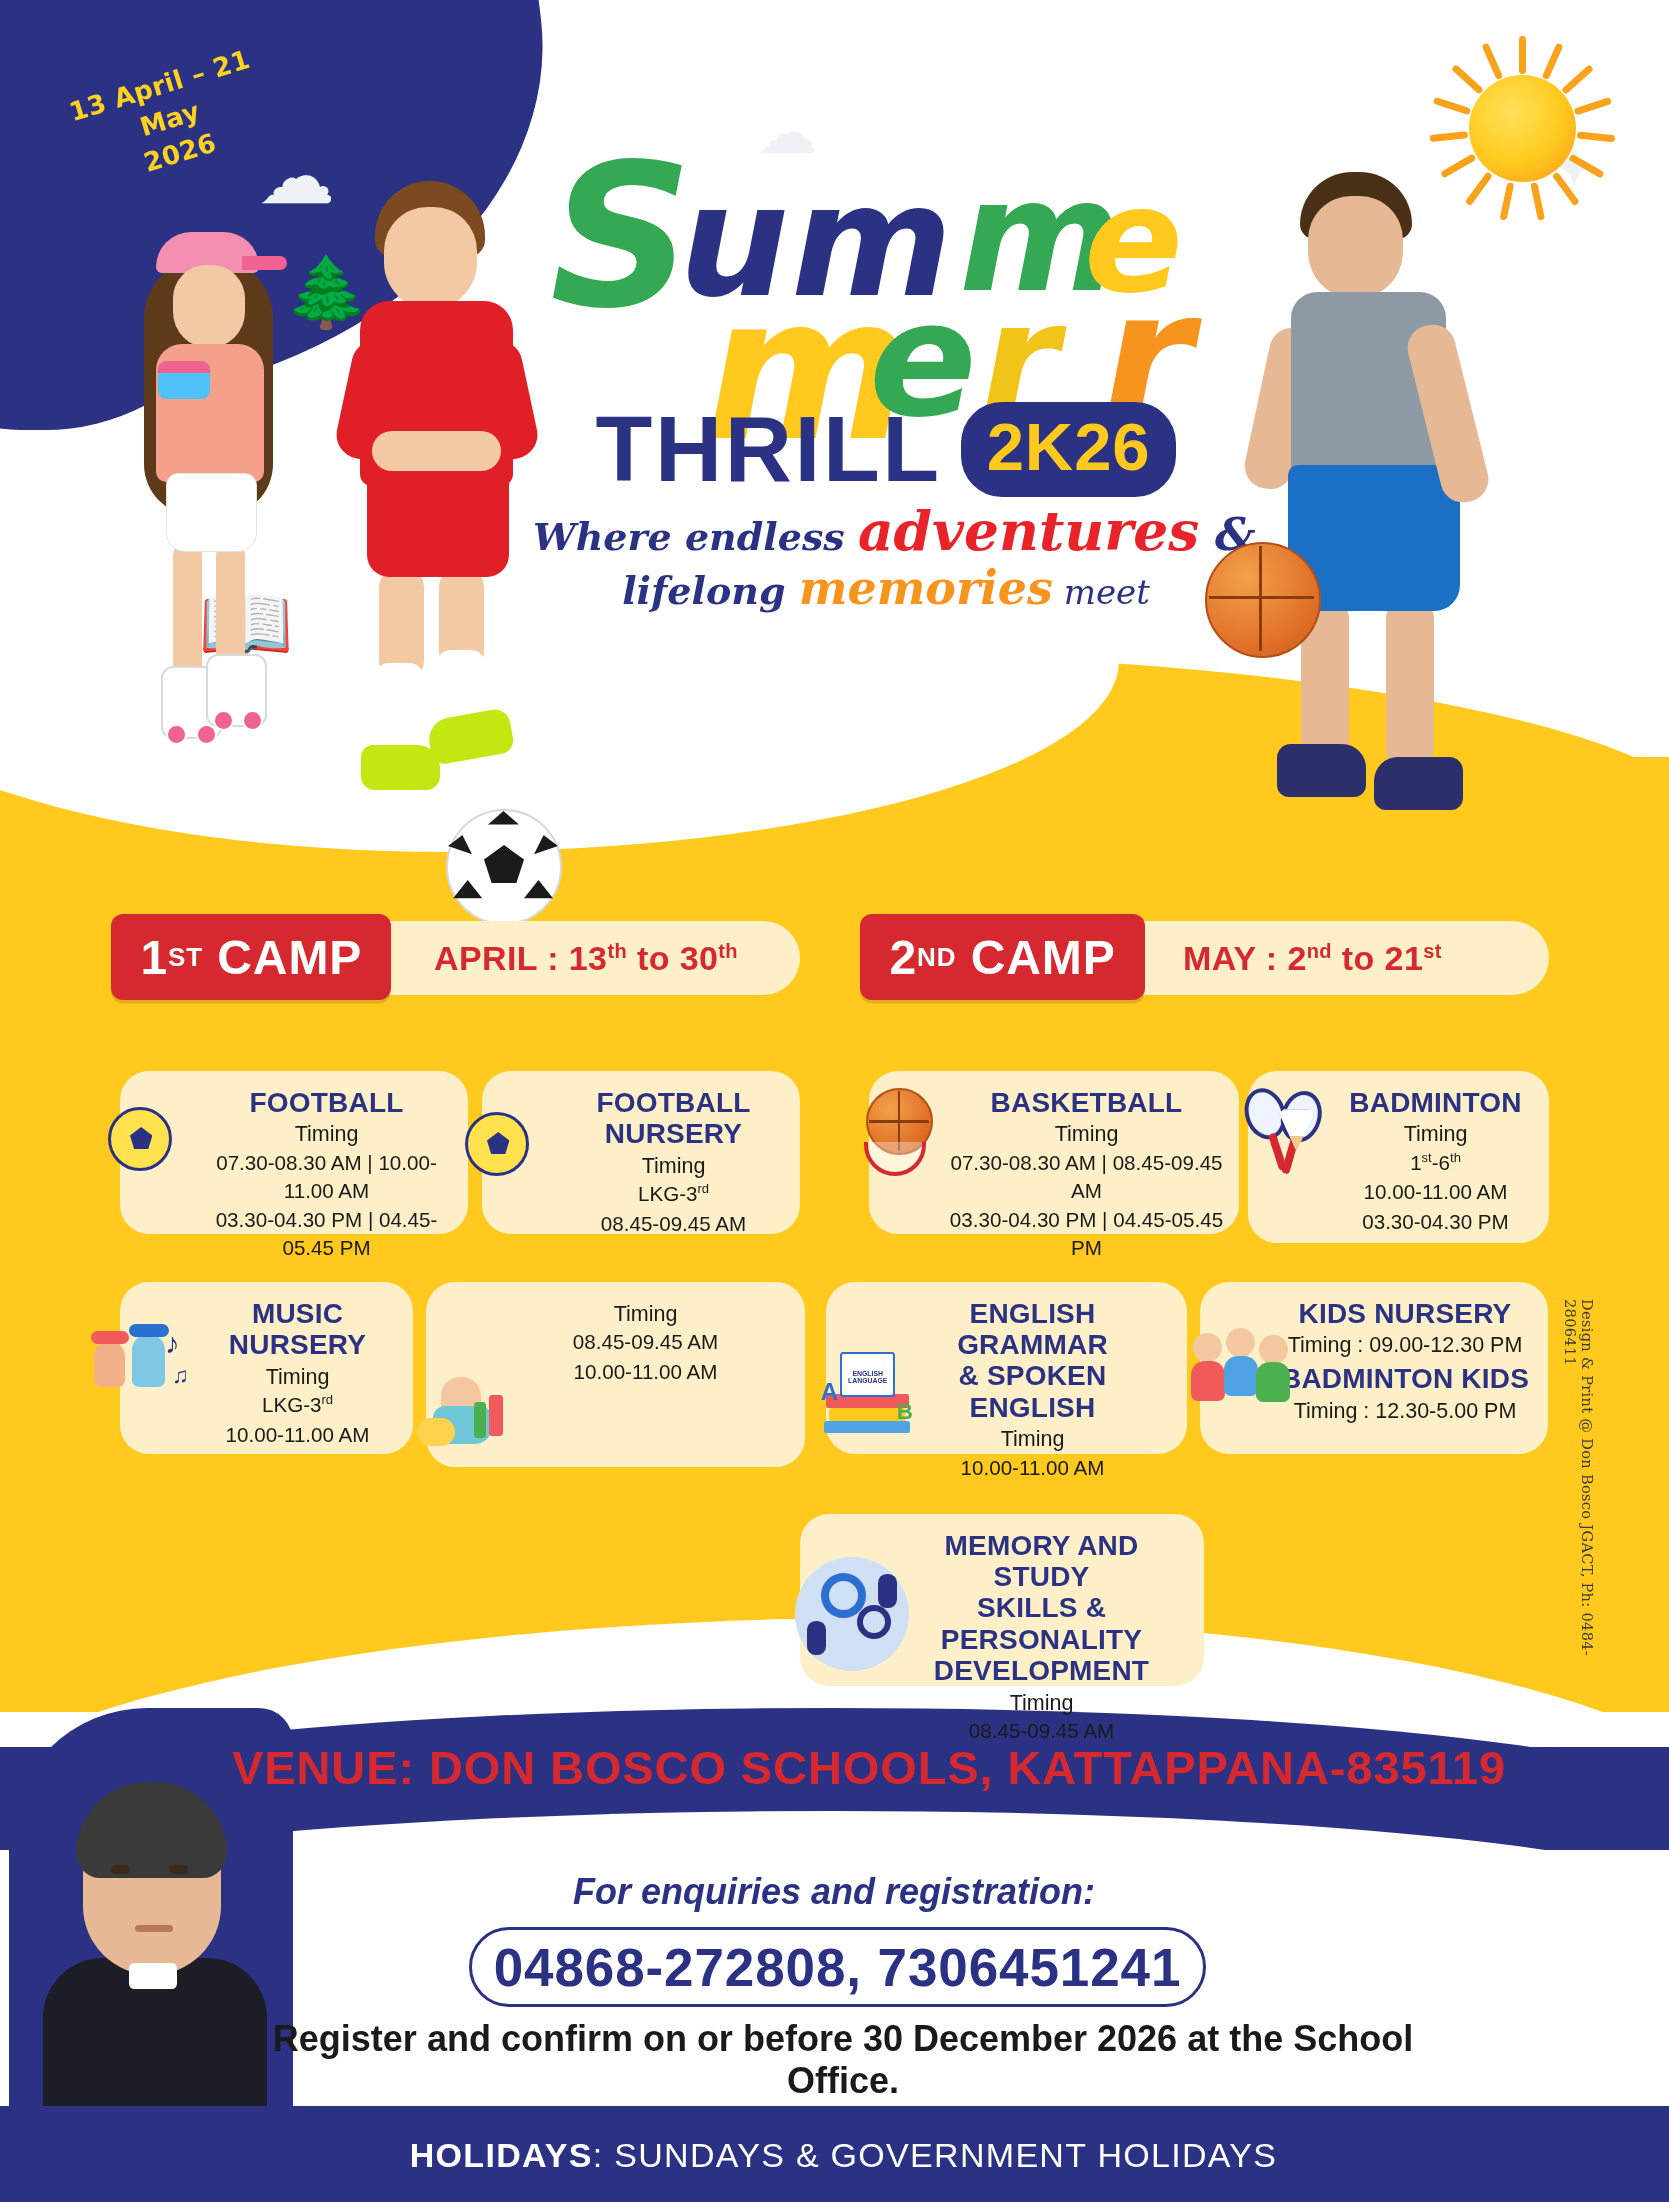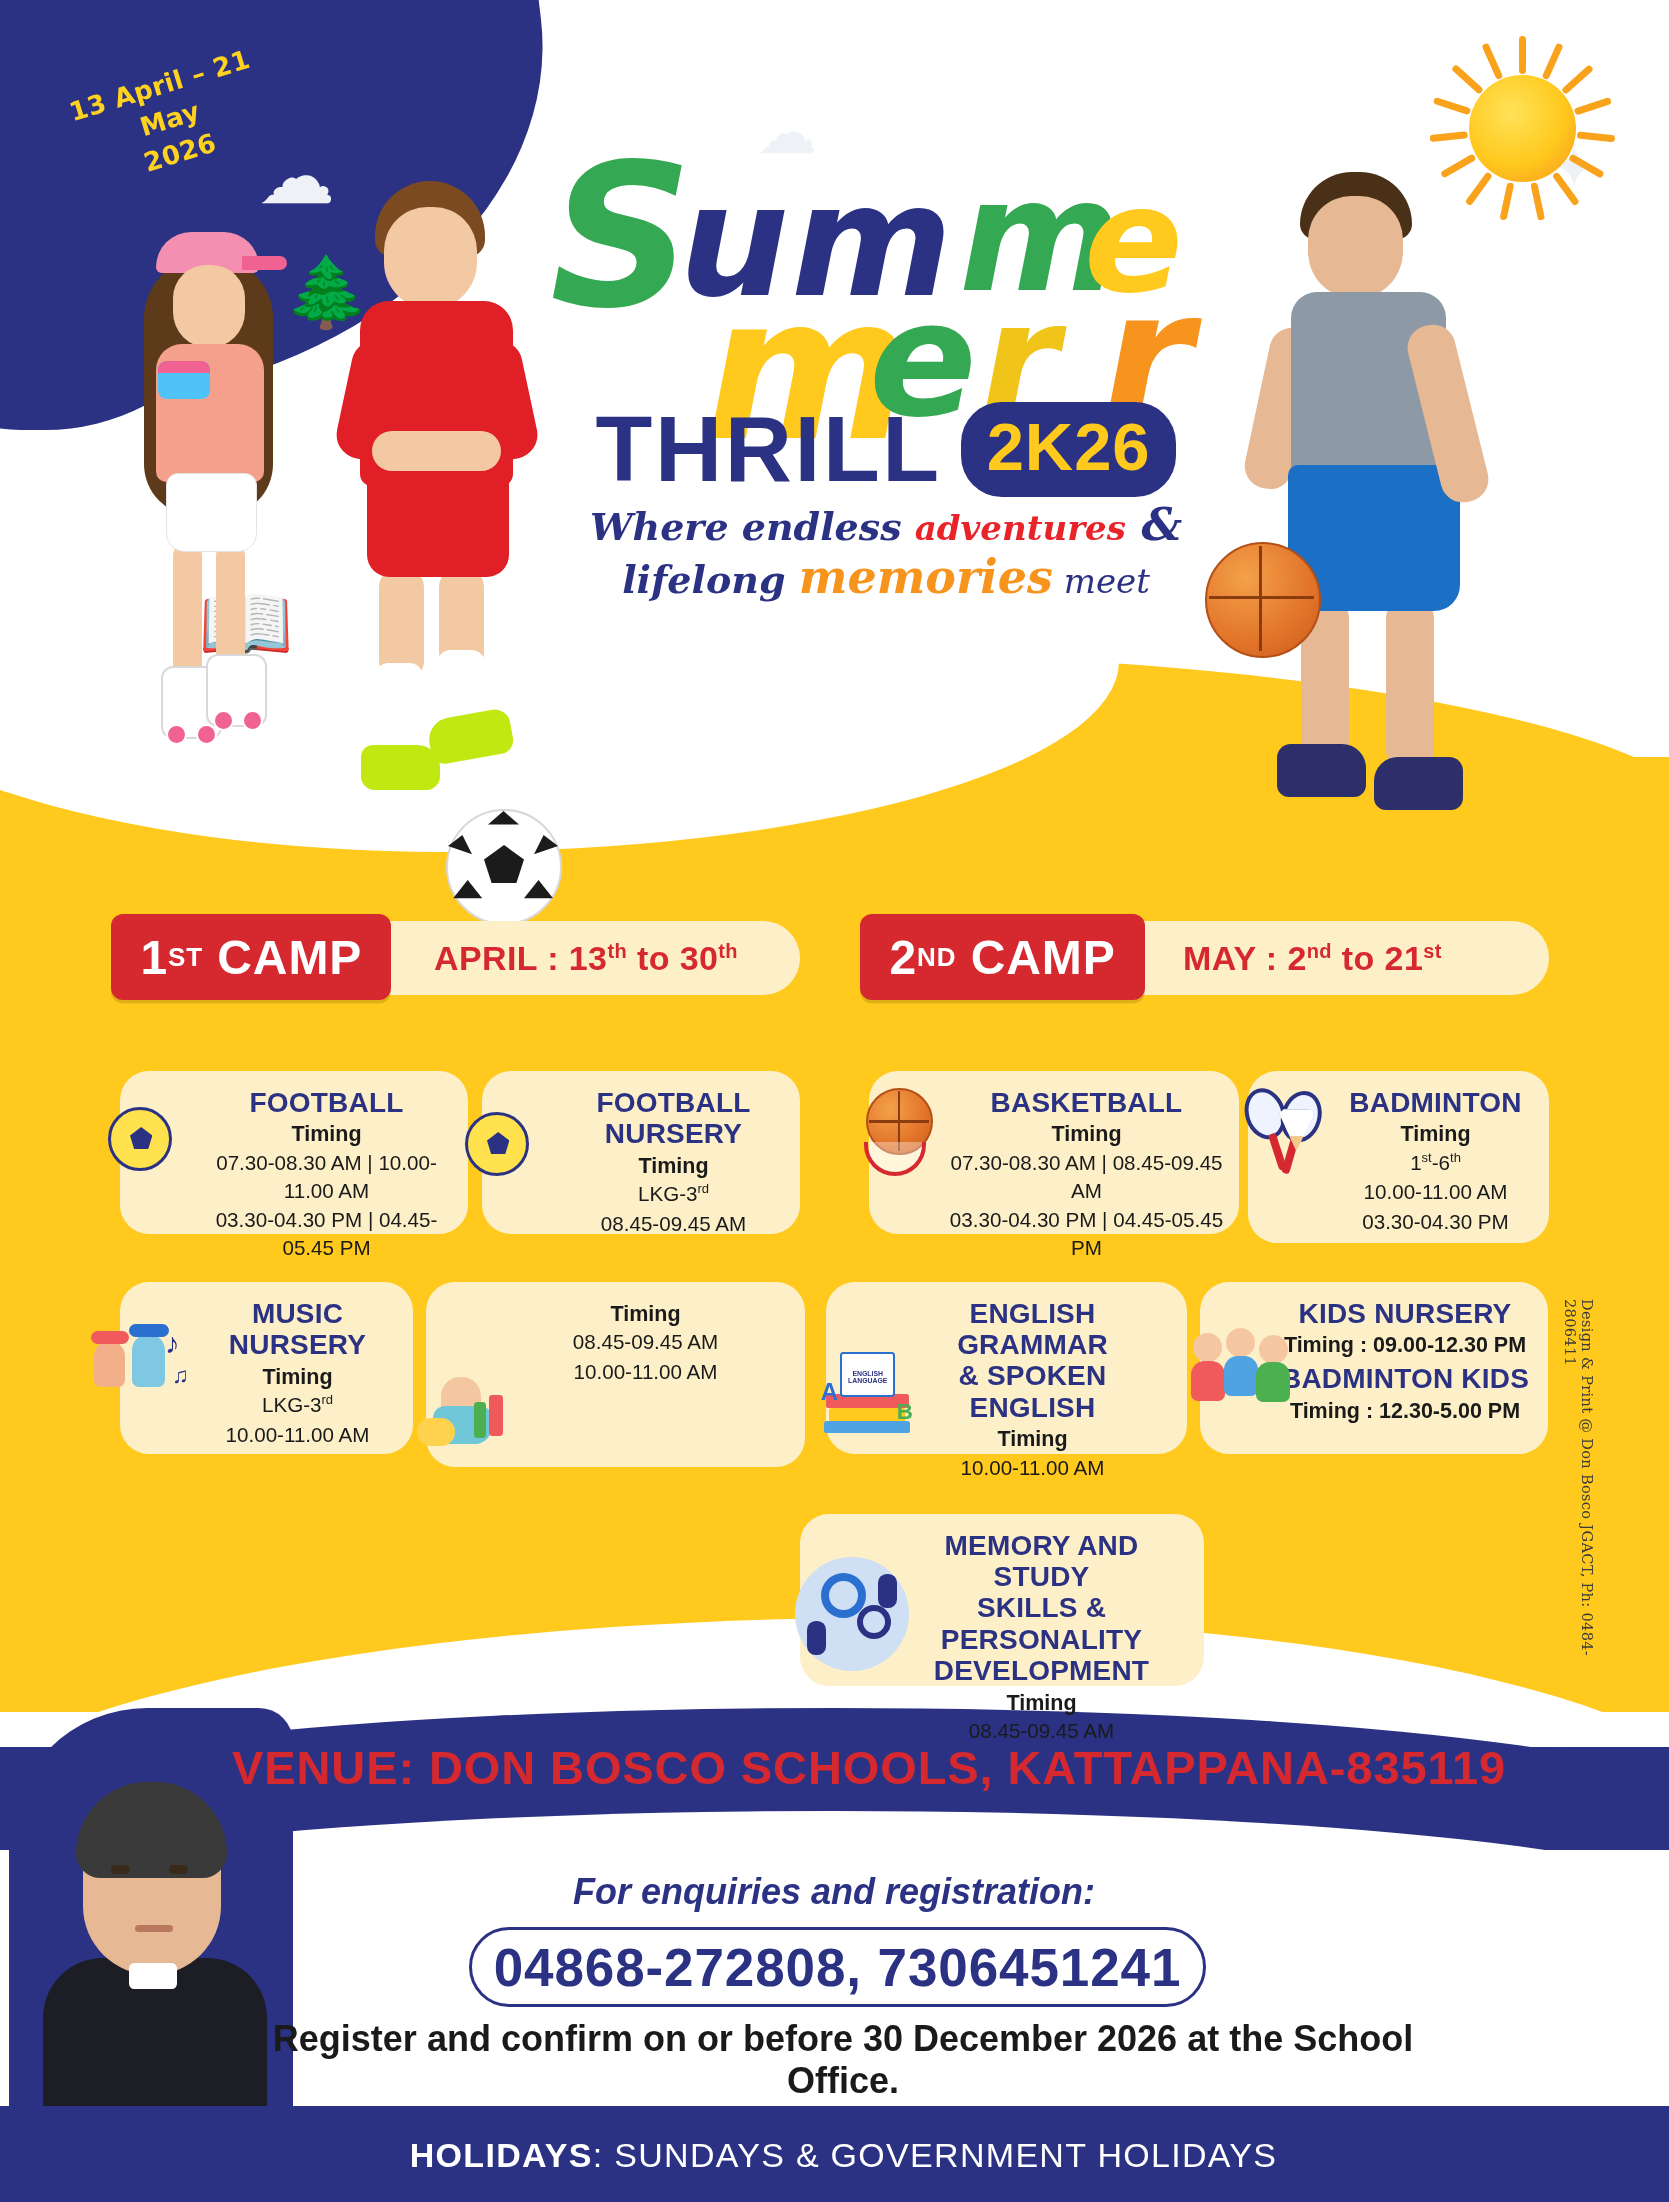--- a/index.html
+++ b/index.html
@@ -192,21 +192,21 @@
     line-height: 1.15;
   }
   .tagline .l1, .tagline .l2 {
     font-family: "DejaVu Serif", serif;
     font-style: italic;
     font-size: 38px;
     color: #2b3283;
     font-weight: bold;
     white-space: nowrap;
   }
-  .tagline .hi-red { color: #e8232a; font-size: 34px; }
+  .tagline .hi-red { color: #e8232a; font-size: 55px; }
   .tagline .hi-orange { color: #f7941e; font-size: 46px; }
   .tagline .amp { color: #2b3283; font-size: 45px; }
   .tagline .small { font-size: 34px; font-weight: normal; }
 
   
   .sun {
     position: absolute;
     left: 1428px; top: 34px;
     width: 189px; height: 189px;
   }
@@ -336,21 +336,21 @@
   .card .ctitle {
     color: #2b3283;
     font-weight: bold;
     font-size: 28px;
     line-height: 1.12;
     letter-spacing: 0.2px;
   }
   .card .clabel {
     color: #1a1a1a;
     font-size: 21.5px;
-    font-weight: bold;
+    font-weight: normal;
     margin-top: 4.3px;
   }
   .card .ctime {
     color: #1a1a1a;
     font-size: 20.6px;
     line-height: 1.35;
     margin-top: 1.7px;
   }
   .card .ctime sup { font-size: 13px; }
 

